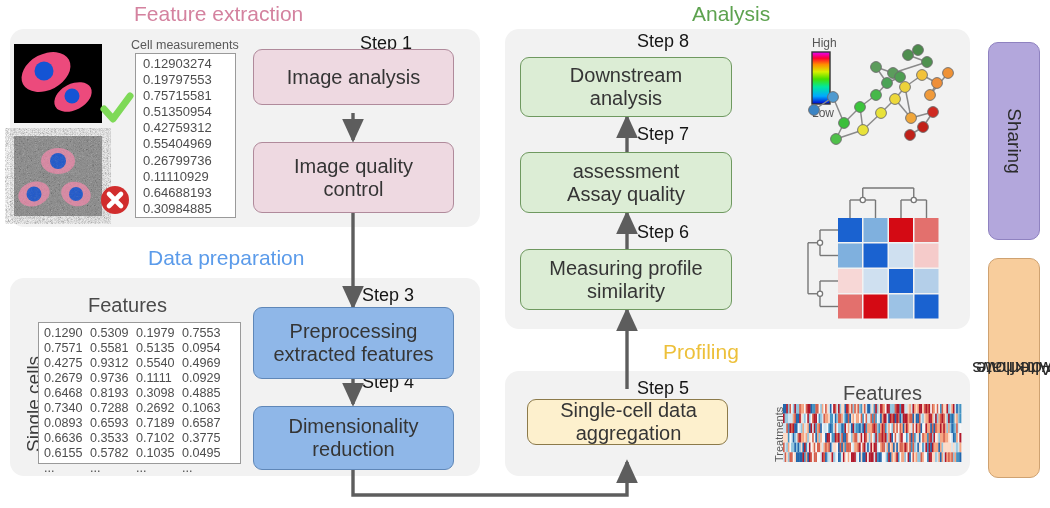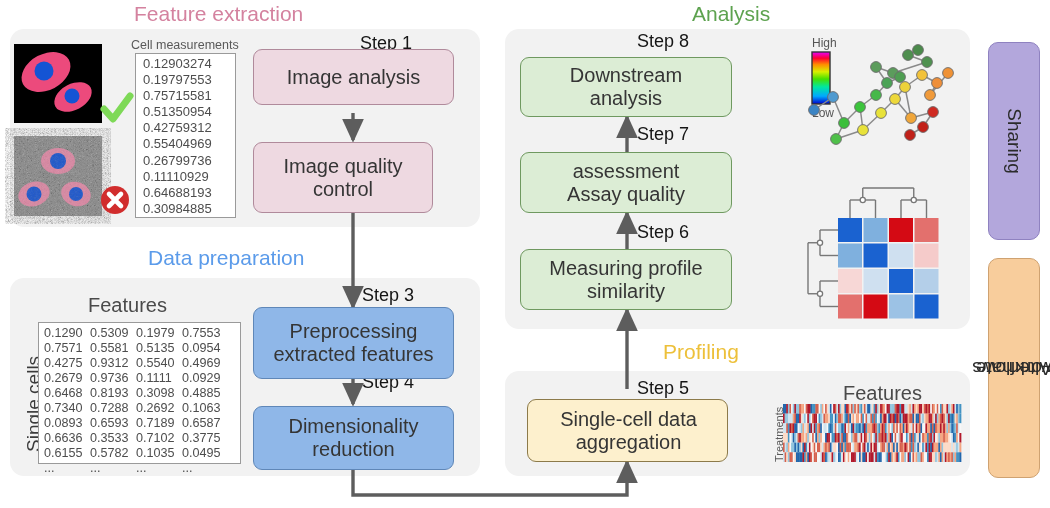--- a/index.html
+++ b/index.html
@@ -81,36 +81,36 @@
 <div class="steplbl" style="left:362px;top:372px;">Step 4</div>
 <div class="steplbl" style="left:637px;top:378px;">Step 5</div>
 <div class="steplbl" style="left:637px;top:222px;">Step 6</div>
 <div class="steplbl" style="left:637px;top:124px;">Step 7</div>
 <div class="steplbl" style="left:637px;top:31px;">Step 8</div>
 
 <div class="stepbox pink" style="left:253px;top:49px;width:201px;height:56px;">
   <span>Image analysis</span>
 </div>
 
-<div class="stepbox pink" style="left:253px;top:142px;width:180px;height:71px;flex-direction:column;">
+<div class="stepbox pink" style="left:253px;top:142px;width:201px;height:71px;flex-direction:column;">
   <span>Image quality</span>
   <span>control</span>
 </div>
 
 <div class="stepbox blue" style="left:253px;top:307px;width:201px;height:72px;flex-direction:column;">
   <span>Preprocessing</span>
   <span>extracted features</span>
 </div>
 
 <div class="stepbox blue" style="left:253px;top:406px;width:201px;height:64px;flex-direction:column;">
   <span>Dimensionality</span>
   <span>reduction</span>
 </div>
 
-<div class="stepbox yellow" style="left:527px;top:399px;width:201px;height:63px;flex-direction:column;padding-left:8px;">
+<div class="stepbox yellow" style="left:527px;top:399px;width:201px;height:46px;flex-direction:column;padding-left:8px;">
   <span>Single-cell data</span>
   <span>aggregation</span>
 </div>
 
 <div class="stepbox green" style="left:520px;top:249px;width:212px;height:61px;flex-direction:column;">
   <span>Measuring profile</span>
   <span>similarity</span>
 </div>
 
 <div class="stepbox green" style="left:520px;top:152px;width:212px;height:61px;flex-direction:column;">

